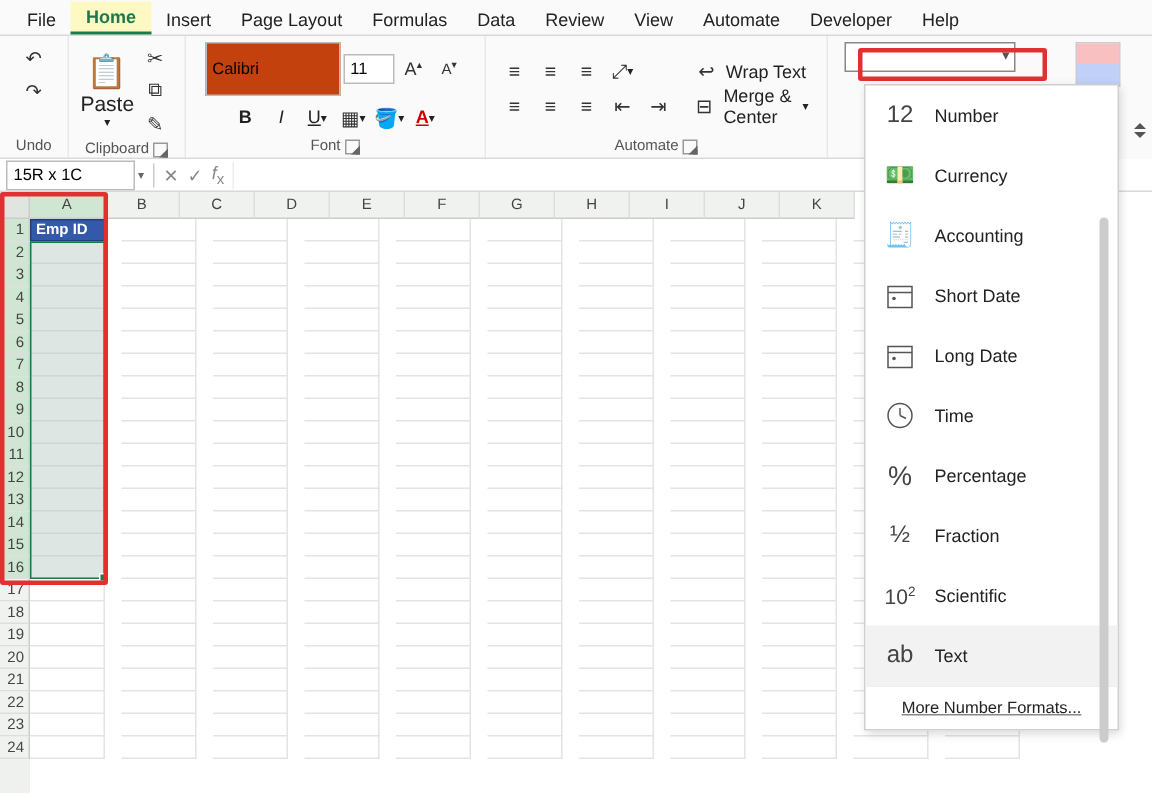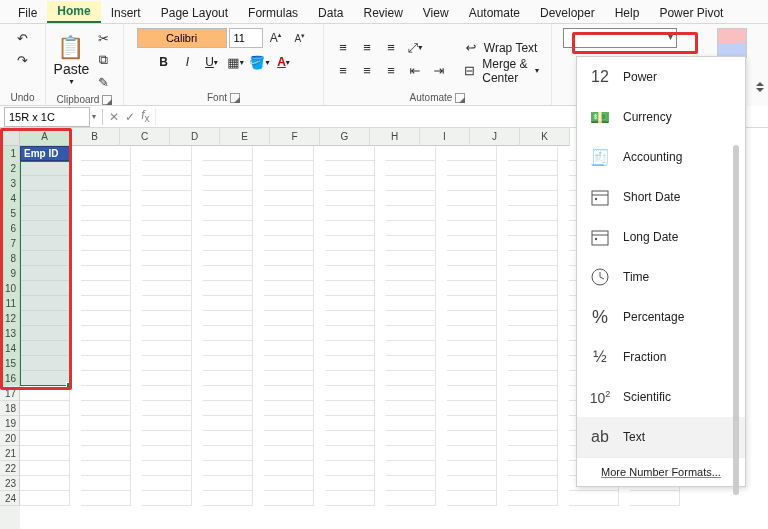--- a/index.html
+++ b/index.html
@@ -11,21 +11,21 @@
   
   .ribbon { height:82px; background:#fafafa; border-bottom:1px solid #d9d9d9; display:flex; position:relative;}
   .group { padding:4px 8px 2px; display:flex; flex-direction:column; align-items:center; border-right:1px solid #e8e8e8; position:relative;}
   .group-content { display:flex; align-items:center; gap:4px; flex:1; }
   .group-label { font-size:10px; color:#555; margin-top:2px; display:flex; align-items:center; gap:3px;}
   .smallbtn { width:22px; height:20px; display:flex; align-items:center; justify-content:center; border-radius:2px; cursor:pointer;}
   .icon { font-family: "Segoe UI Symbol", sans-serif; font-size:13px; color:#333;}
   .launcher { width:10px; height:10px; border:1px solid #999; position:relative; display:inline-block;}
   .launcher::after { content:""; position:absolute; right:-1px; bottom:-1px; width:0;height:0; border:3px solid transparent; border-bottom-color:#666; border-right-color:#666;}
   
-  .fontsel { width:90px; height:20px; border:1px solid #bbb; background:#fdba74; font-size:11px; padding:0 4px;text-align:center;}
+  .fontsel { width:90px; height:36px; border:1px solid #bbb; background:#c2410c; font-size:11px; padding:0 4px;}
   .sizesel { width:34px; height:20px; border:1px solid #bbb; background:#fff; font-size:11px; padding:0 4px;}
   .row { display:flex; gap:2px; align-items:center;}
   .col { display:flex; flex-direction:column; gap:2px;}
   
   .fxbar { height:22px; display:flex; align-items:center; border-bottom:1px solid #d9d9d9;}
   .namebox { width:86px; height:20px; border:1px solid #bbb; margin-left:4px; font-size:11px; padding:0 4px; background:#fff;}
   .fxbar .sep { width:1px; height:16px; background:#ccc; margin:0 6px;}
   .fxbar .icon { color:#888; font-size:12px;}
   
   .sheet { position:relative; display:flex; height:calc(529px - 24px - 82px - 22px); overflow:hidden;}
@@ -75,21 +75,20 @@
   <div class="tab active">Home</div>
   <div class="tab">Insert</div>
   <div class="tab">Page Layout</div>
   <div class="tab">Formulas</div>
   <div class="tab">Data</div>
   <div class="tab">Review</div>
   <div class="tab">View</div>
   <div class="tab">Automate</div>
   <div class="tab">Developer</div>
   <div class="tab">Help</div>
-  <div class="tab">Power Pivot</div>
 </div>
 
 <div class="ribbon">
 
   <div class="group" style="width:46px">
     <div class="group-content col">
       <div class="smallbtn">
           <span class="icon">↶</span>
         </div>
       <div class="smallbtn">
@@ -609,21 +608,21 @@
   </div>
 </div>
 
 <div class="nfmenu">
   <div class="scrollhint"></div>
   <div id="nfitems">
       <div class="nfitem">
         <div class="nficon">
           <span style="font-size:16px;color:#444">12</span>
         </div>
-        <div class="nflabel">Power</div>
+        <div class="nflabel">Number</div>
       </div>
       <div class="nfitem">
         <div class="nficon">
           <span style="font-size:16px">💵</span>
         </div>
         <div class="nflabel">Currency</div>
       </div>
       <div class="nfitem">
         <div class="nficon">
           <span style="font-size:16px">🧾</span>

